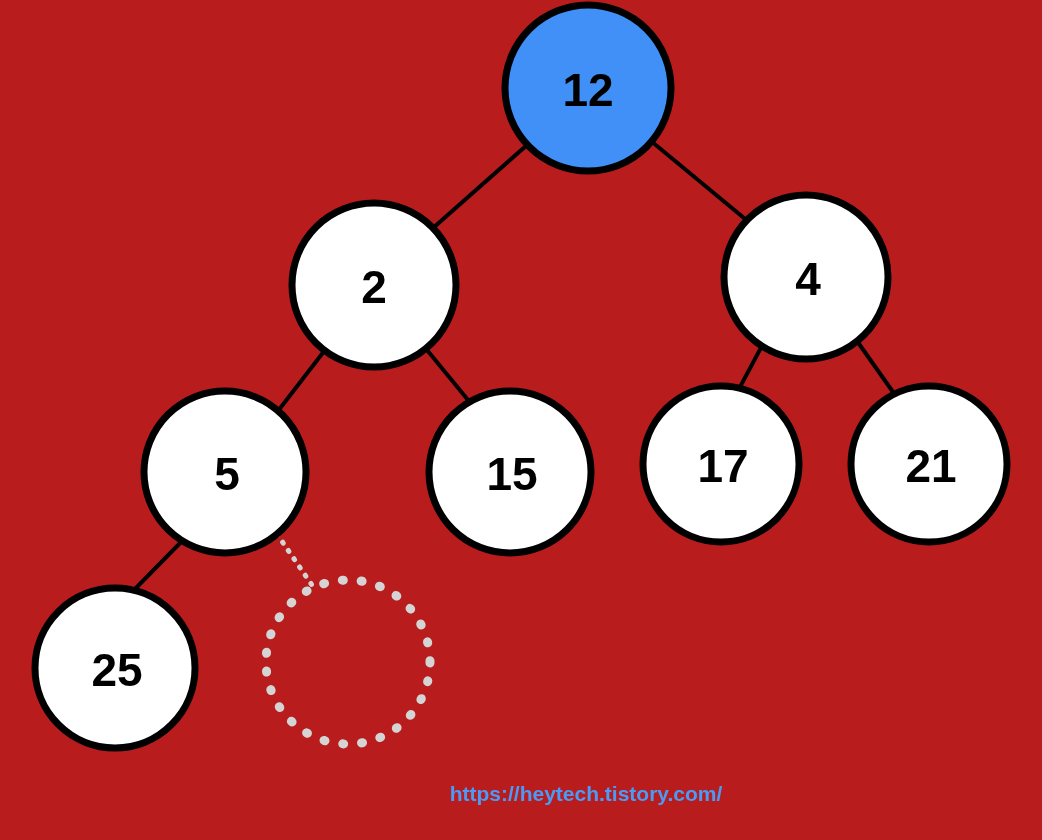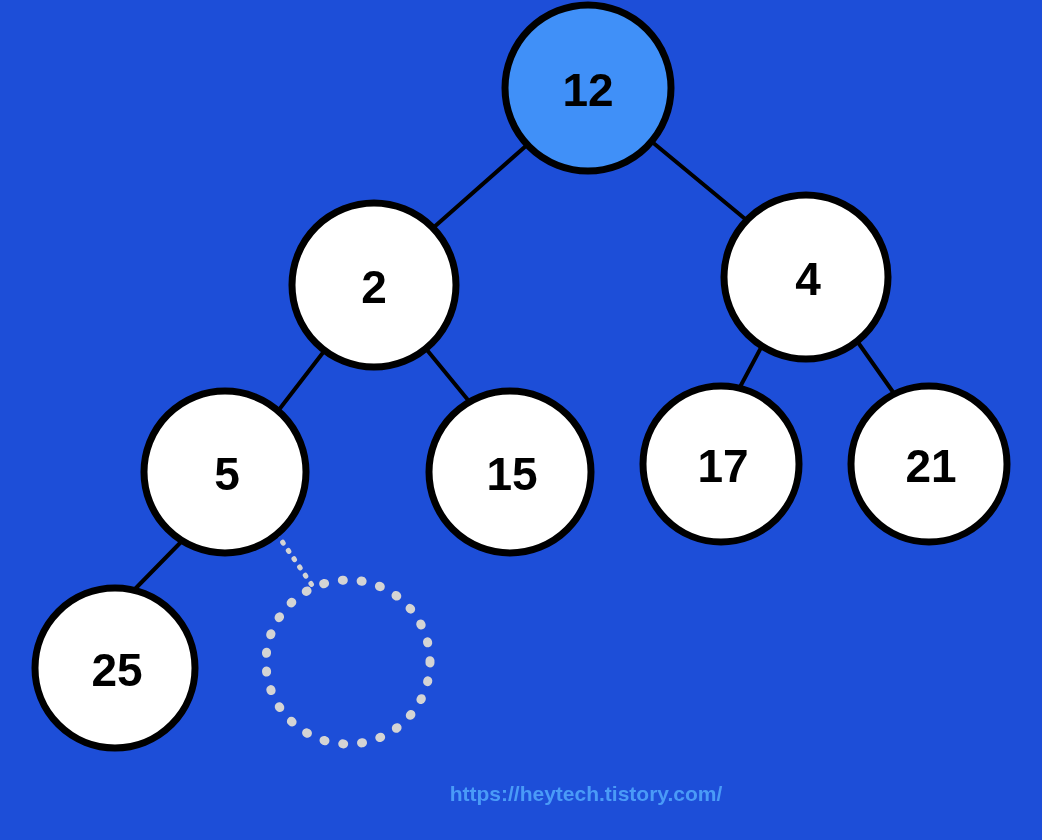--- a/index.html
+++ b/index.html
@@ -10,21 +10,21 @@
   body {
     font-family: "Liberation Sans", sans-serif;
     width: 1042px;
     height: 840px;
     overflow: hidden;
   }
   #canvas-wrap {
     position: relative;
     width: 1042px;
     height: 840px;
-    background: #1d4ed8;
+    background: #b91c1c;
   }
   svg#tree-svg {
     position: absolute;
     top: 0;
     left: 0;
     width: 1042px;
     height: 840px;
     display: block;
   }
   .node-label {

